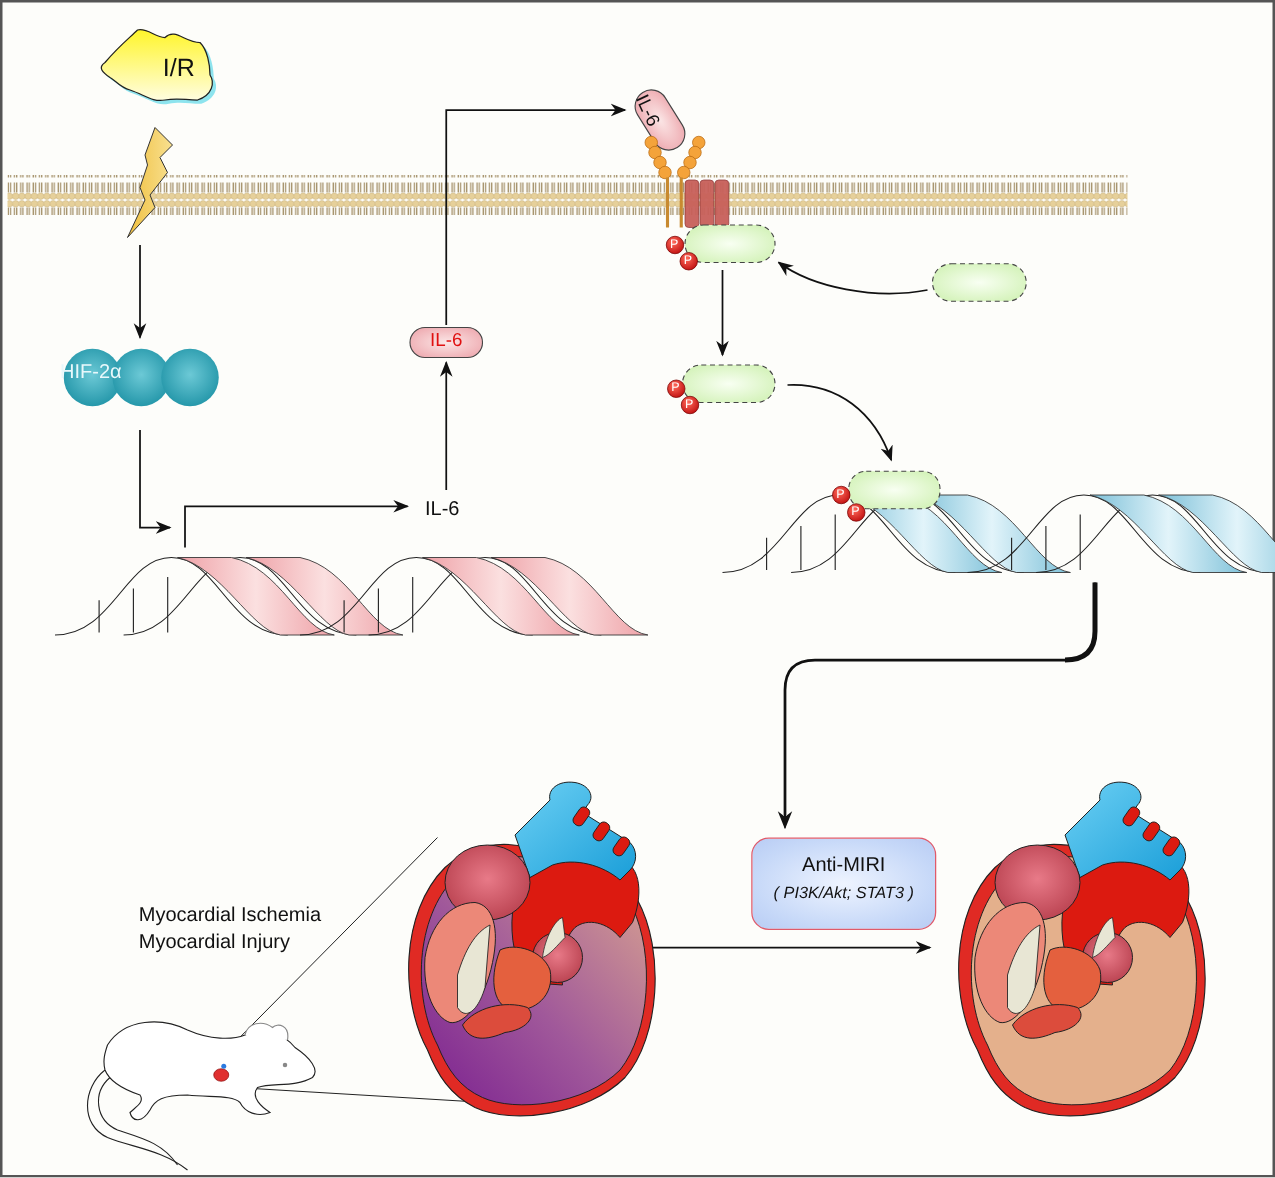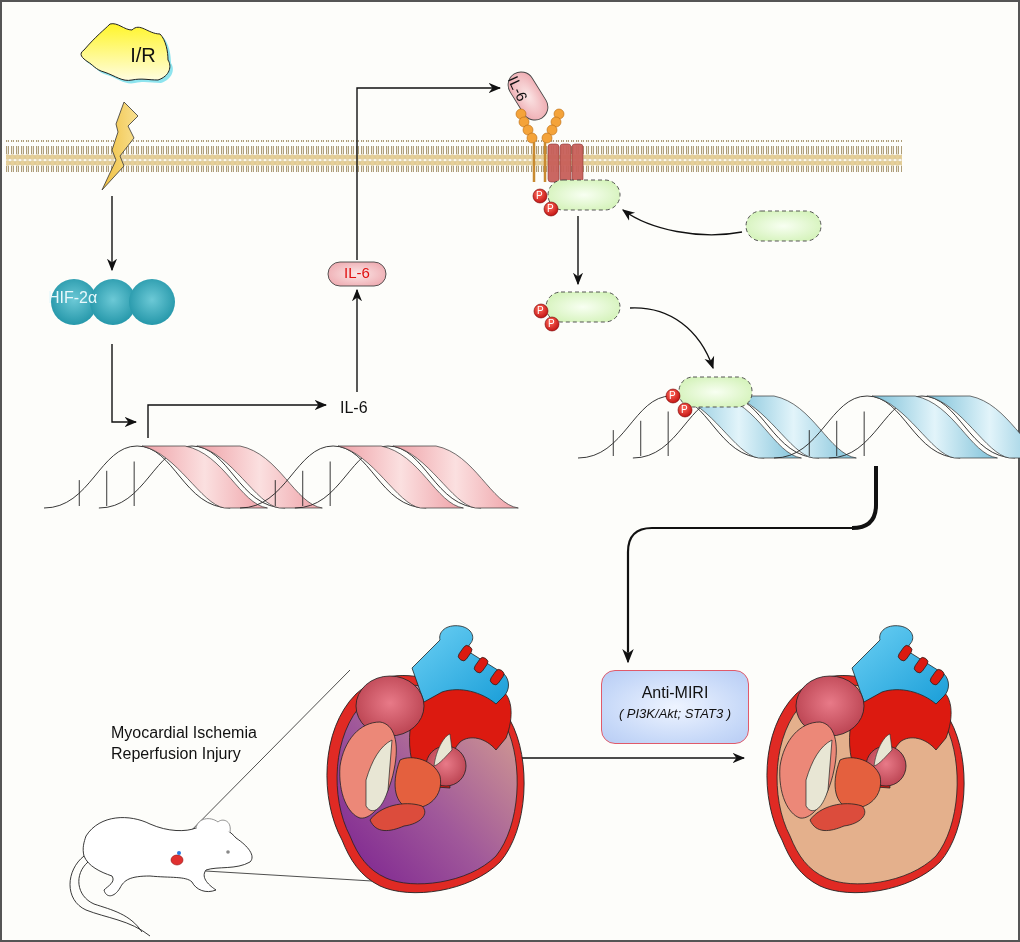--- a/index.html
+++ b/index.html
@@ -272,14 +272,14 @@
 <div class="lbl" style="left:669px;top:390px;font-size:10px;color:#fff;">P</div>
 <div class="lbl" style="left:681px;top:404px;font-size:10px;color:#fff;">P</div>
 
 <div class="box-anti">
   <div class="t1">Anti-MIRI</div>
   <div class="t2">( PI3K/Akt; STAT3 )</div>
 </div>
 
 <div class="lbl lbl-mouse">
   <div>Myocardial Ischemia</div>
-  <div>Reperfusion Injury</div>
+  <div>Myocardial Injury</div>
 </div>
 
 </body></html>

